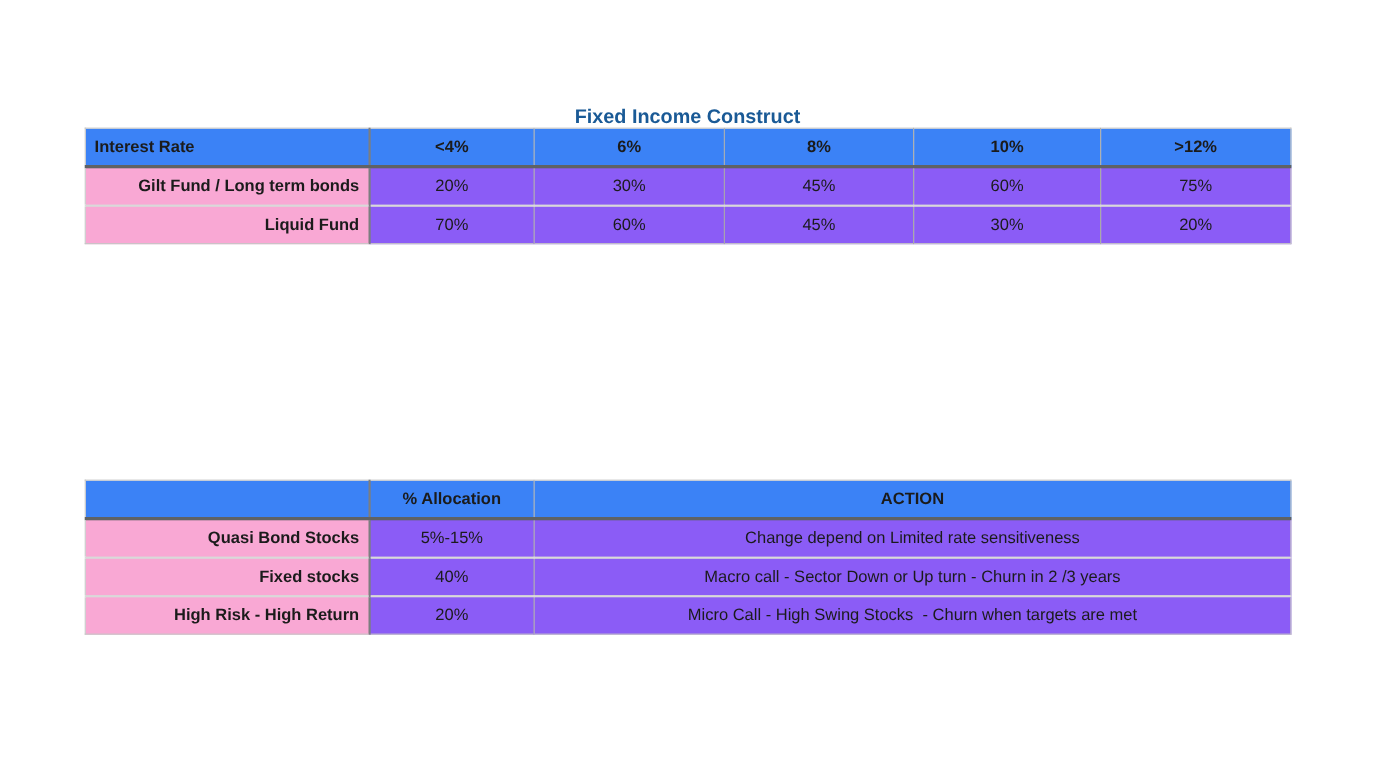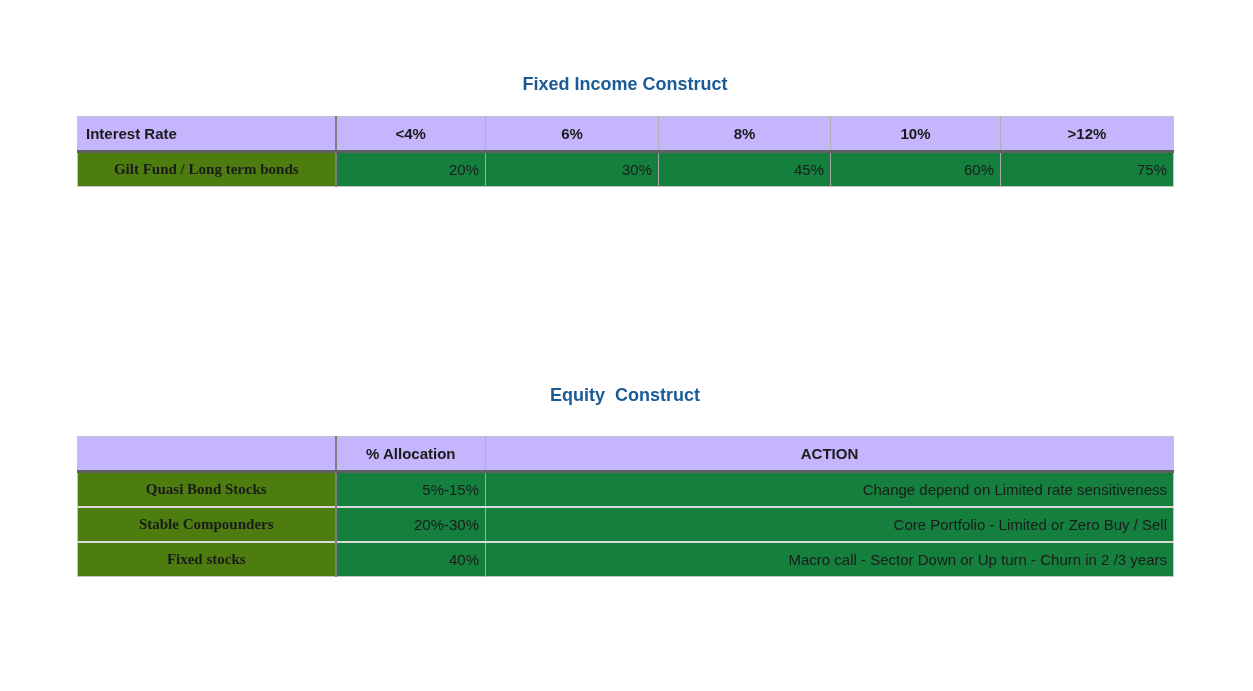--- a/index.html
+++ b/index.html
@@ -17,65 +17,64 @@
   .doc-title {
     position: absolute;
     left: 77px;
     width: 1096px;
     text-align: center;
     font-size: 18px;
     font-weight: bold;
     color: #1a5a96;
     white-space: pre-wrap;
   }
-  #fixed-income-title { top: 74px; }
+  #fixed-income-title { top: 96px; }
   #equity-title { top: 385px; }
 
   table.construct {
     position: absolute;
     left: 77px;
     border-collapse: collapse;
     table-layout: fixed;
     width: 1096px;
     border: 1px solid #c6c6c6;
     font-size: 15px;
     color: #1b1b1b;
   }
   #fixed-income-table { top: 116px; }
   #equity-table { top: 436px; }
 
   table.construct tr { height: 35px; }
 
   table.construct thead th {
-    background: #c4b5fd;
+    background: #3b82f6;
     font-weight: bold;
     text-align: center;
     padding: 0 6px;
     vertical-align: middle;
   }
   table.construct thead tr { border-bottom: 3px solid #5f6264; }
 
   table.construct tbody th {
-    background: #4d7c0f;
+    background: #f9a8d4;
     font-weight: bold;
-    text-align: center;
+    text-align: right;
     padding: 0 8px;
     vertical-align: middle;
-    font-family: Liberation Serif, serif;
   }
   table.construct thead th.row-head { text-align: left; padding: 0 8px; }
 
   table.construct th.row-head,
   table.construct tbody th { border-right: 2px solid #7c7e80; }
 
   table.construct tbody tr + tr { border-top: 2px solid #d9d9d9; }
 
   table.construct td {
-    background: #15803d;
-    text-align: right;
+    background: #8b5cf6;
+    text-align: center;
     vertical-align: middle;
     padding: 0 6px;
     border-left: 1px solid #a9a9a9;
   }
   table.construct td.first-data { border-left: none; }
   table.construct thead th + th { border-left: 1px solid #adb0b1; }
   table.construct thead th.row-head + th { border-left: none; }
 
   td.action { white-space: pre-wrap; }
 
@@ -120,24 +119,31 @@
     </thead>
     <tbody>
       <tr>
         <th>Gilt Fund / Long term bonds</th>
         <td class="first-data">20%</td>
         <td>30%</td>
         <td>45%</td>
         <td>60%</td>
         <td>75%</td>
       </tr>
+      <tr>
+        <th>Liquid Fund</th>
+        <td class="first-data">70%</td>
+        <td>60%</td>
+        <td>45%</td>
+        <td>30%</td>
+        <td>20%</td>
+      </tr>
     </tbody>
   </table>
 
-  <div class="doc-title" id="equity-title">Equity  Construct</div>
 
   <table class="construct" id="equity-table">
     <colgroup>
       <col class="c-label">
         <col class="c-alloc">
         <col class="c-action">
     </colgroup>
     <thead>
       <tr>
         <th class="row-head"></th>
@@ -145,25 +151,25 @@
         <th>ACTION</th>
       </tr>
     </thead>
     <tbody>
       <tr>
         <th>Quasi Bond Stocks</th>
         <td class="first-data">5%-15%</td>
         <td class="action">Change depend on Limited rate sensitiveness</td>
       </tr>
       <tr>
-        <th>Stable Compounders</th>
-        <td class="first-data">20%-30%</td>
-        <td class="action">Core Portfolio - Limited or Zero Buy / Sell</td>
-      </tr>
-      <tr>
         <th>Fixed stocks</th>
         <td class="first-data">40%</td>
         <td class="action">Macro call - Sector Down or Up turn - Churn in 2 /3 years</td>
+      </tr>
+      <tr>
+        <th>High Risk - High Return</th>
+        <td class="first-data">20%</td>
+        <td class="action">Micro Call - High Swing Stocks  - Churn when targets are met</td>
       </tr>
     </tbody>
   </table>
 
 </div>
 
 </body></html>

